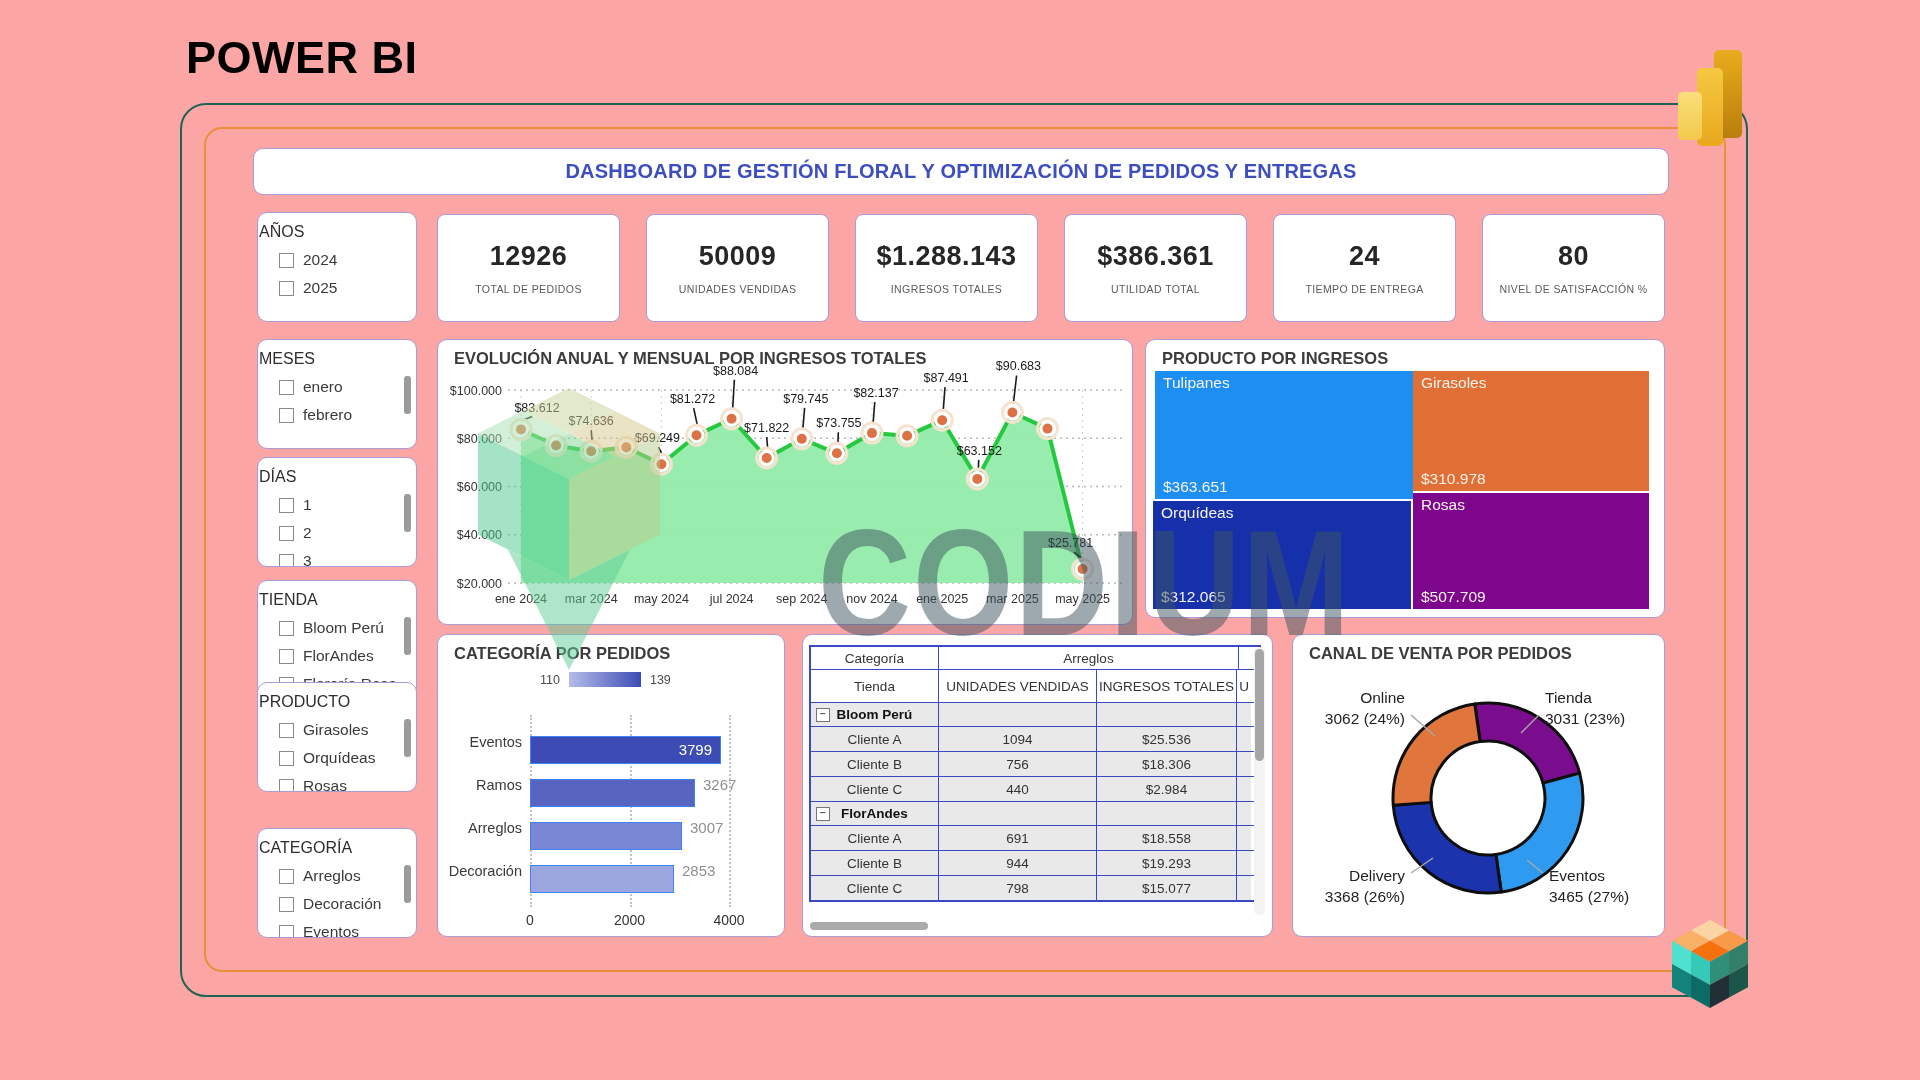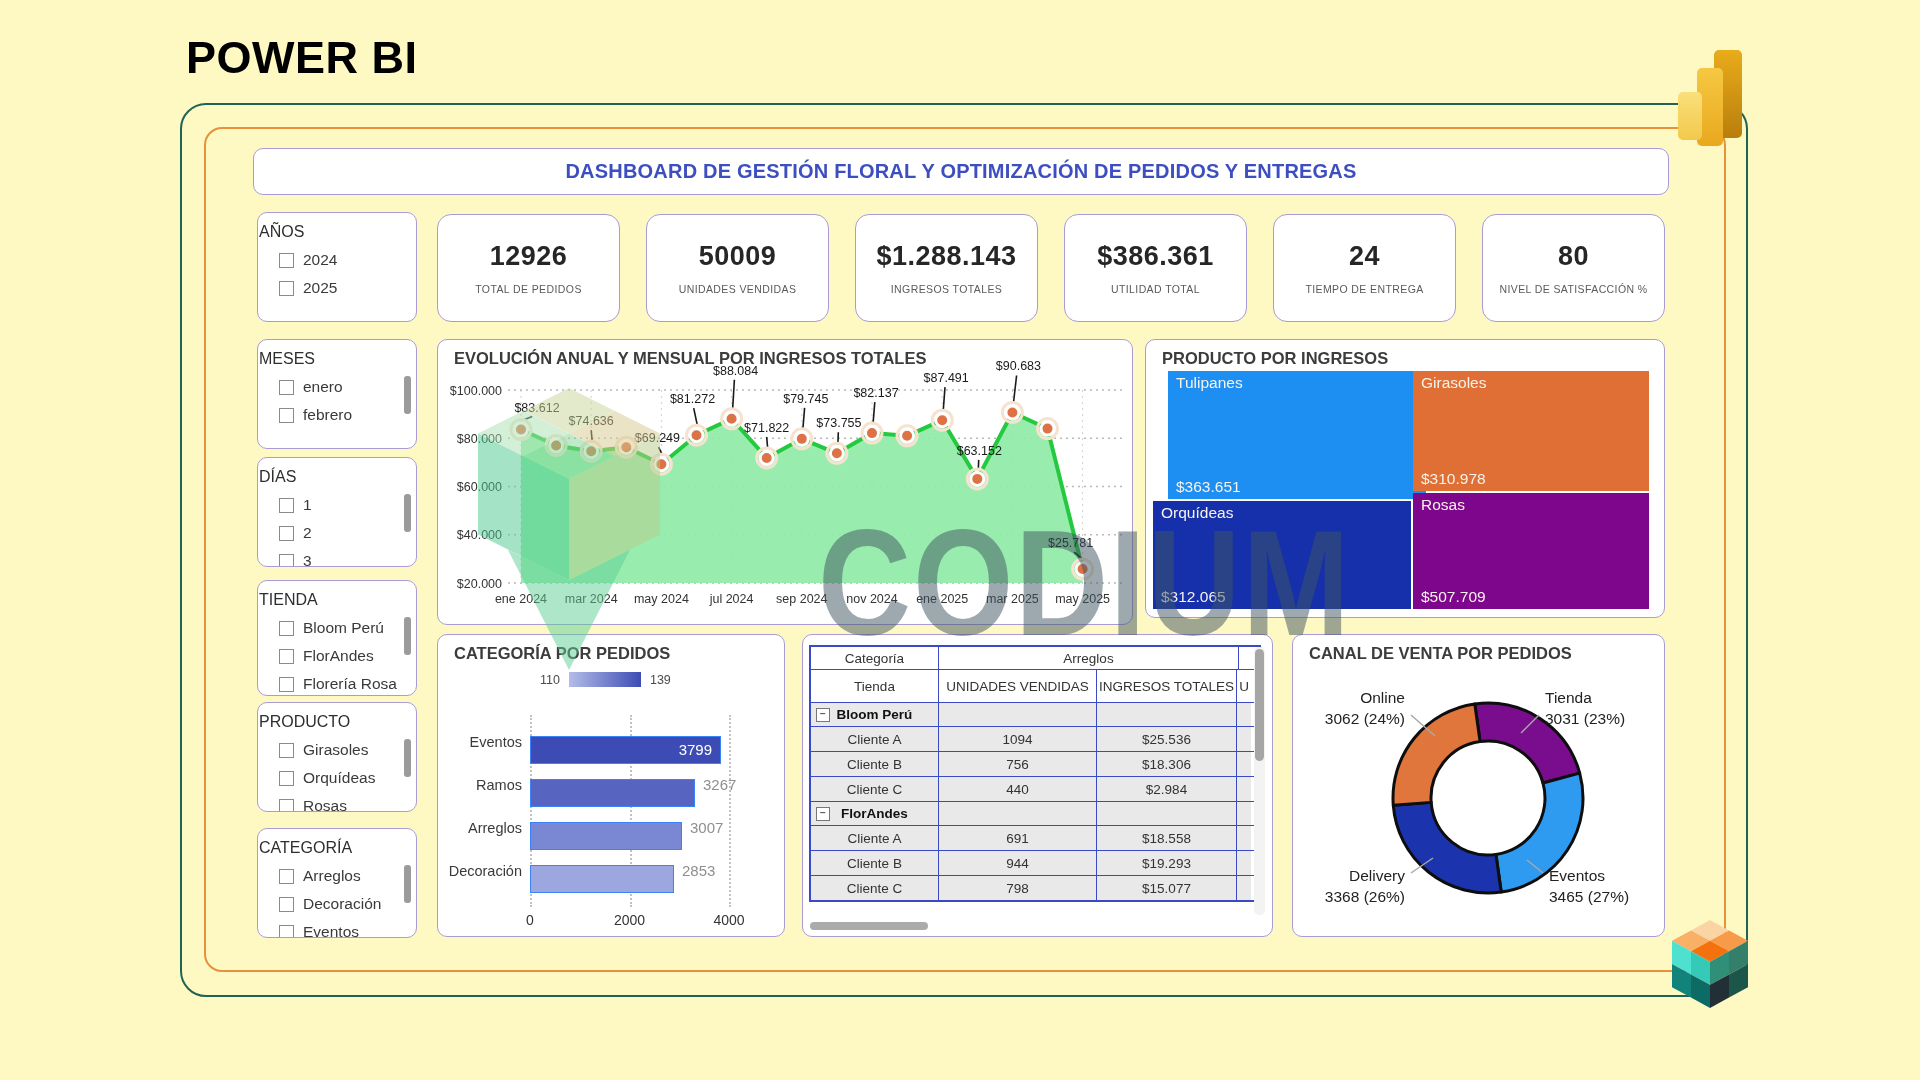--- a/index.html
+++ b/index.html
@@ -1,31 +1,31 @@
 <!DOCTYPE html>
 <html><head>
 <meta charset="utf-8">
 <style>
   html,body{margin:0;padding:0;background:#ffffff;font-family:"Liberation Sans",sans-serif;}
-  #stage{position:relative;width:1920px;height:1080px;background:#fef9c3;overflow:hidden;}
+  #stage{position:relative;width:1920px;height:1080px;background:#fca5a5;overflow:hidden;}
 
   .brand{position:absolute;left:186px;top:32px;font-size:45px;font-weight:800;color:#000;letter-spacing:0.5px;}
 
   .border-green{position:absolute;left:180px;top:103px;width:1564px;height:890px;border:2.5px solid #206355;border-radius:26px;}
   .border-orange{position:absolute;left:204px;top:127px;width:1518px;height:841px;border:2px solid #E8913A;border-radius:18px;}
 
   .title-box{position:absolute;left:253px;top:148px;width:1414px;height:45px;border:1.5px solid #A99BD6;border-radius:10px;background:#fff;display:flex;align-items:center;justify-content:center;}
   .title-box span{color:#3C4EC0;font-size:20px;font-weight:700;letter-spacing:0.2px;}
 
   .panel{position:absolute;border:1.5px solid #A99BD6;border-radius:10px;background:#fff;box-sizing:border-box;}
   .viz-title{position:absolute;left:16px;top:9px;font-size:16.5px;font-weight:600;color:#3C3C3C;white-space:nowrap;}
 
   
   #kpis{position:absolute;left:437px;top:214px;width:1228px;height:108px;display:flex;gap:26px;}
-  .kpi{flex:1;border:1.5px solid #A99BD6;border-radius:14px;background:#fff;display:flex;flex-direction:column;align-items:center;justify-content:center;gap:11px;}
+  .kpi{flex:1;border:1.5px solid #A99BD6;border-radius:8px;background:#fff;display:flex;flex-direction:column;align-items:center;justify-content:center;gap:11px;}
   .kpi .v{font-size:27px;font-weight:700;color:#262626;letter-spacing:0.5px;}
   .kpi .l{font-size:10.5px;color:#5A5A5A;letter-spacing:0.4px;text-align:center;}
 
   
   .fp{left:257px;width:160px;overflow:hidden;}
   .fp-title{font-size:16px;font-weight:500;color:#2E2E2E;margin:10px 0 2px 1px;}
   .fp-item{display:flex;align-items:center;gap:9px;margin:10px 0 0 21px;font-size:15.5px;color:#3A3A3A;}
   .cb{width:15px;height:15px;border:1.5px solid #8A8A8A;background:#fff;flex:none;box-sizing:border-box;}
   .fp-scroll{position:absolute;right:5px;top:36px;width:7px;height:38px;background:#9B9B9B;border-radius:3px;}
 
@@ -150,21 +150,21 @@
         <div class="fp-item">
           <span class="cb"></span>
           <span>FlorAndes</span>
         </div>
         <div class="fp-item">
           <span class="cb"></span>
           <span>Florería Rosa</span>
         </div>
         <div class="fp-scroll"></div>
       </div>
-      <div class="panel fp" style="top: 702px; height: 110px;">
+      <div class="panel fp" style="top: 682px; height: 110px;">
         <div class="fp-title">PRODUCTO</div>
         <div class="fp-item">
           <span class="cb"></span>
           <span>Girasoles</span>
         </div>
         <div class="fp-item">
           <span class="cb"></span>
           <span>Orquídeas</span>
         </div>
         <div class="fp-item">
@@ -310,21 +310,21 @@
         <text x="434" y="263" text-anchor="middle" font-size="12.5" fill="#333">nov 2024</text>
         <text x="504.20000000000005" y="263" text-anchor="middle" font-size="12.5" fill="#333">ene 2025</text>
         <text x="574.4000000000001" y="263" text-anchor="middle" font-size="12.5" fill="#333">mar 2025</text>
         <text x="644.6" y="263" text-anchor="middle" font-size="12.5" fill="#333">may 2025</text>
       </svg>
   </div>
 
   <div class="panel" id="panel-treemap" style="left:1145px;top:339px;width:520px;height:279px;">
     <div class="viz-title">PRODUCTO POR INGRESOS</div>
     <div id="treemap-tiles">
-        <div class="tm-tile" style="left: 22px; top: 31px; width: 258px; height: 128px; background: rgb(30, 143, 242);">
+        <div class="tm-tile" style="left: 9px; top: 31px; width: 258px; height: 128px; background: rgb(30, 143, 242);">
           <div class="tm-name">Tulipanes</div>
           <div class="tm-val">$363.651</div>
         </div>
         <div class="tm-tile" style="left: 267px; top: 31px; width: 236px; height: 120px; background: rgb(223, 111, 53);">
           <div class="tm-name">Girasoles</div>
           <div class="tm-val">$310.978</div>
         </div>
         <div class="tm-tile" style="left: 7px; top: 161px; width: 258px; height: 108px; background: rgb(22, 48, 172);">
           <div class="tm-name">Orquídeas</div>
           <div class="tm-val">$312.065</div>

